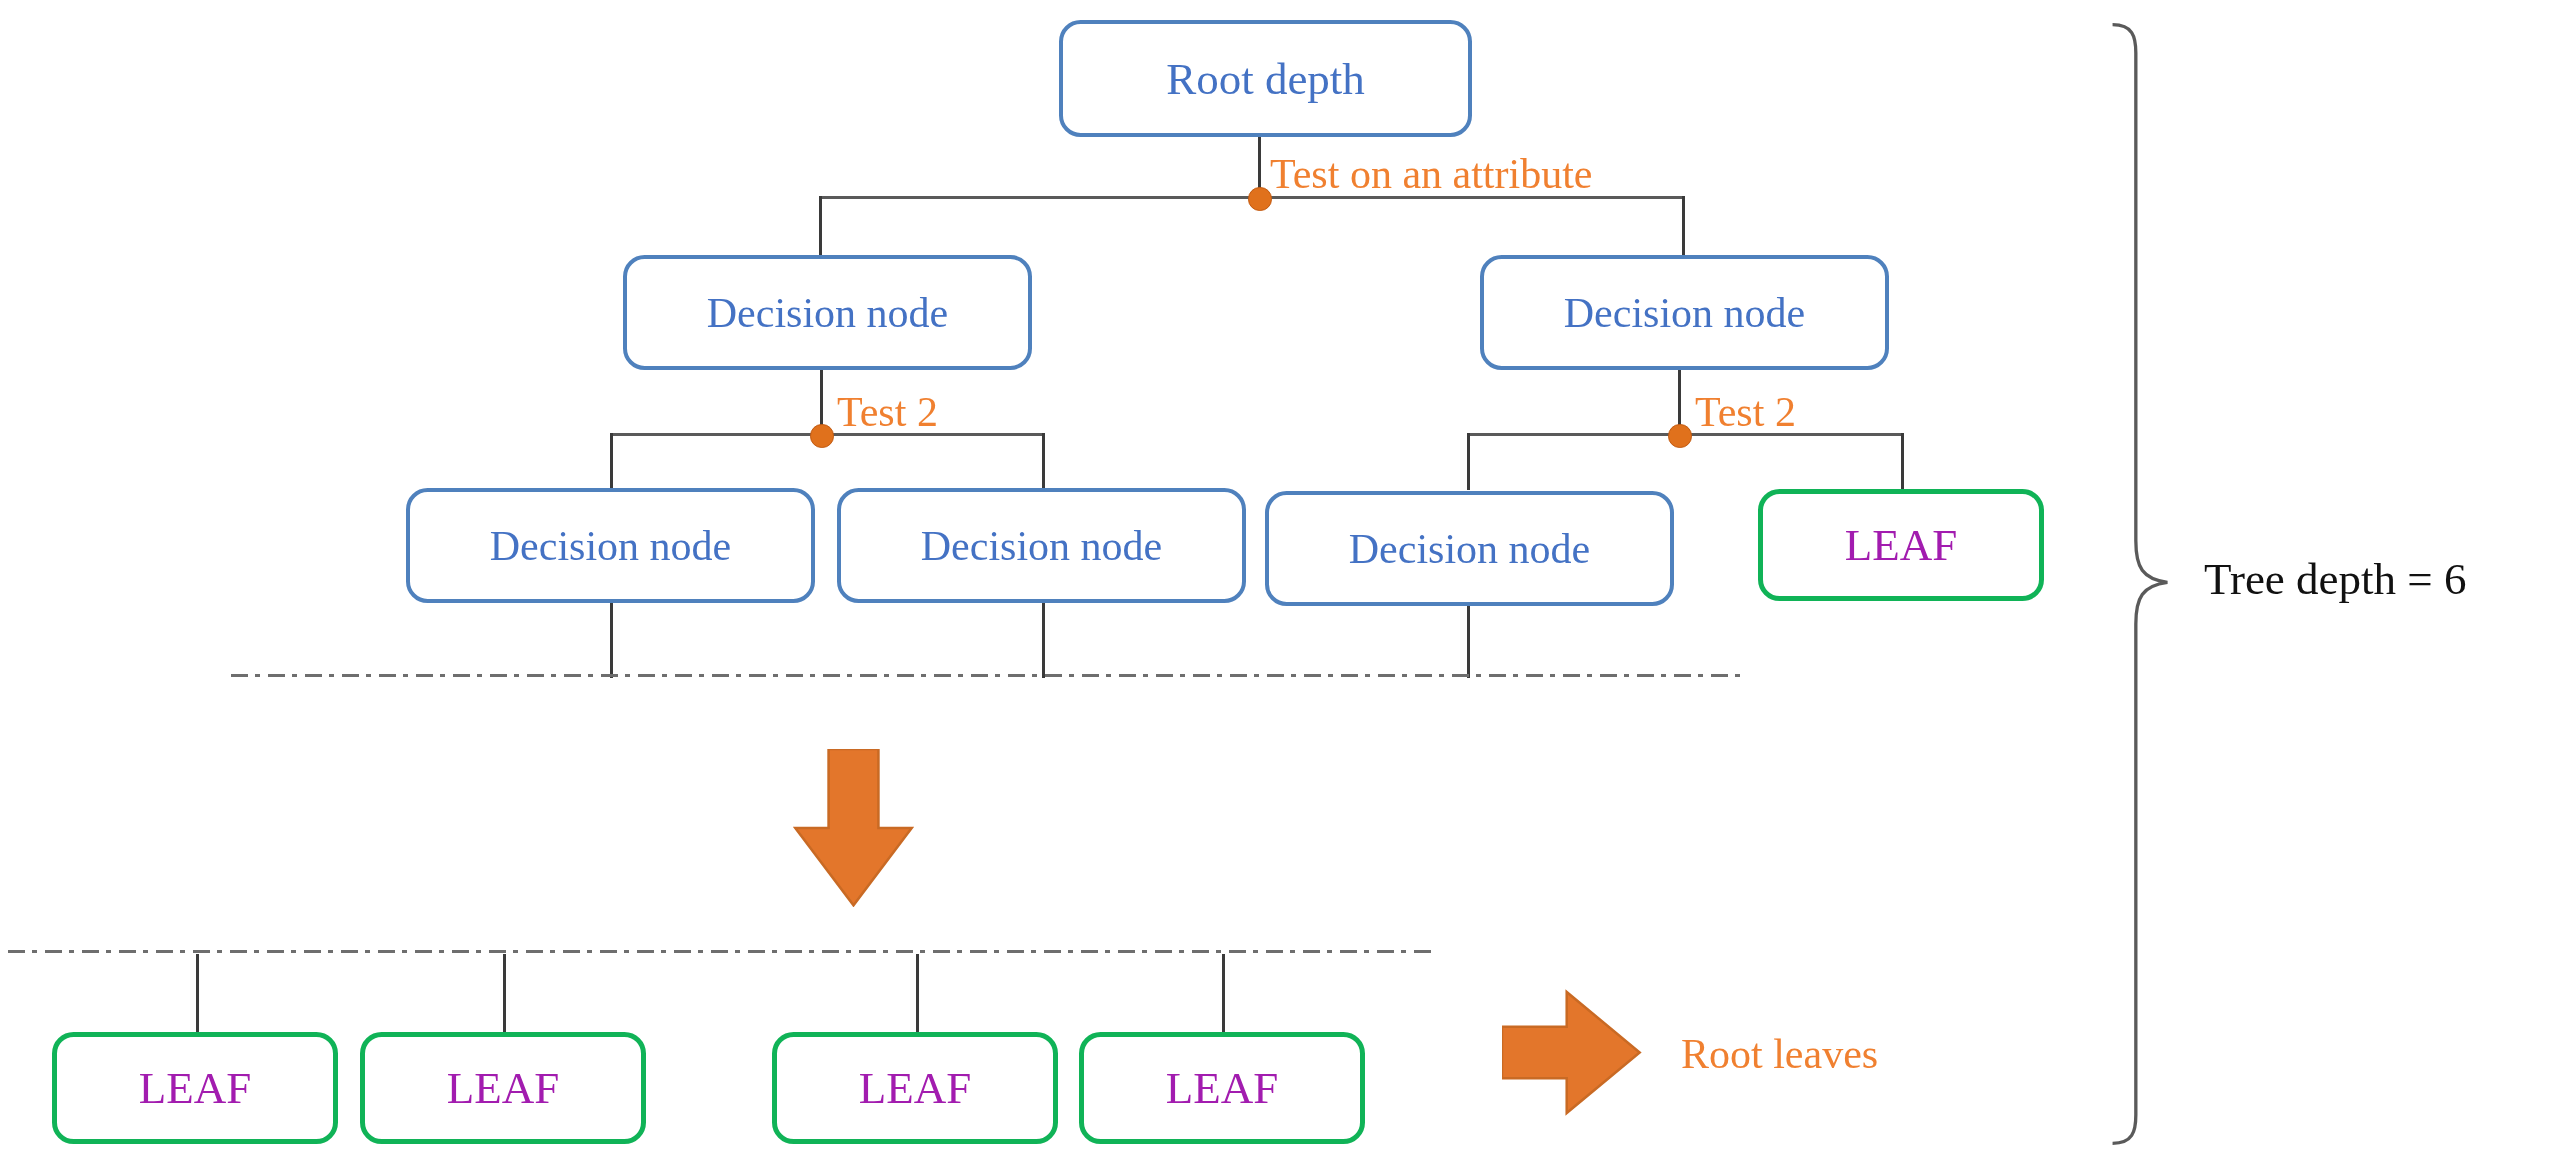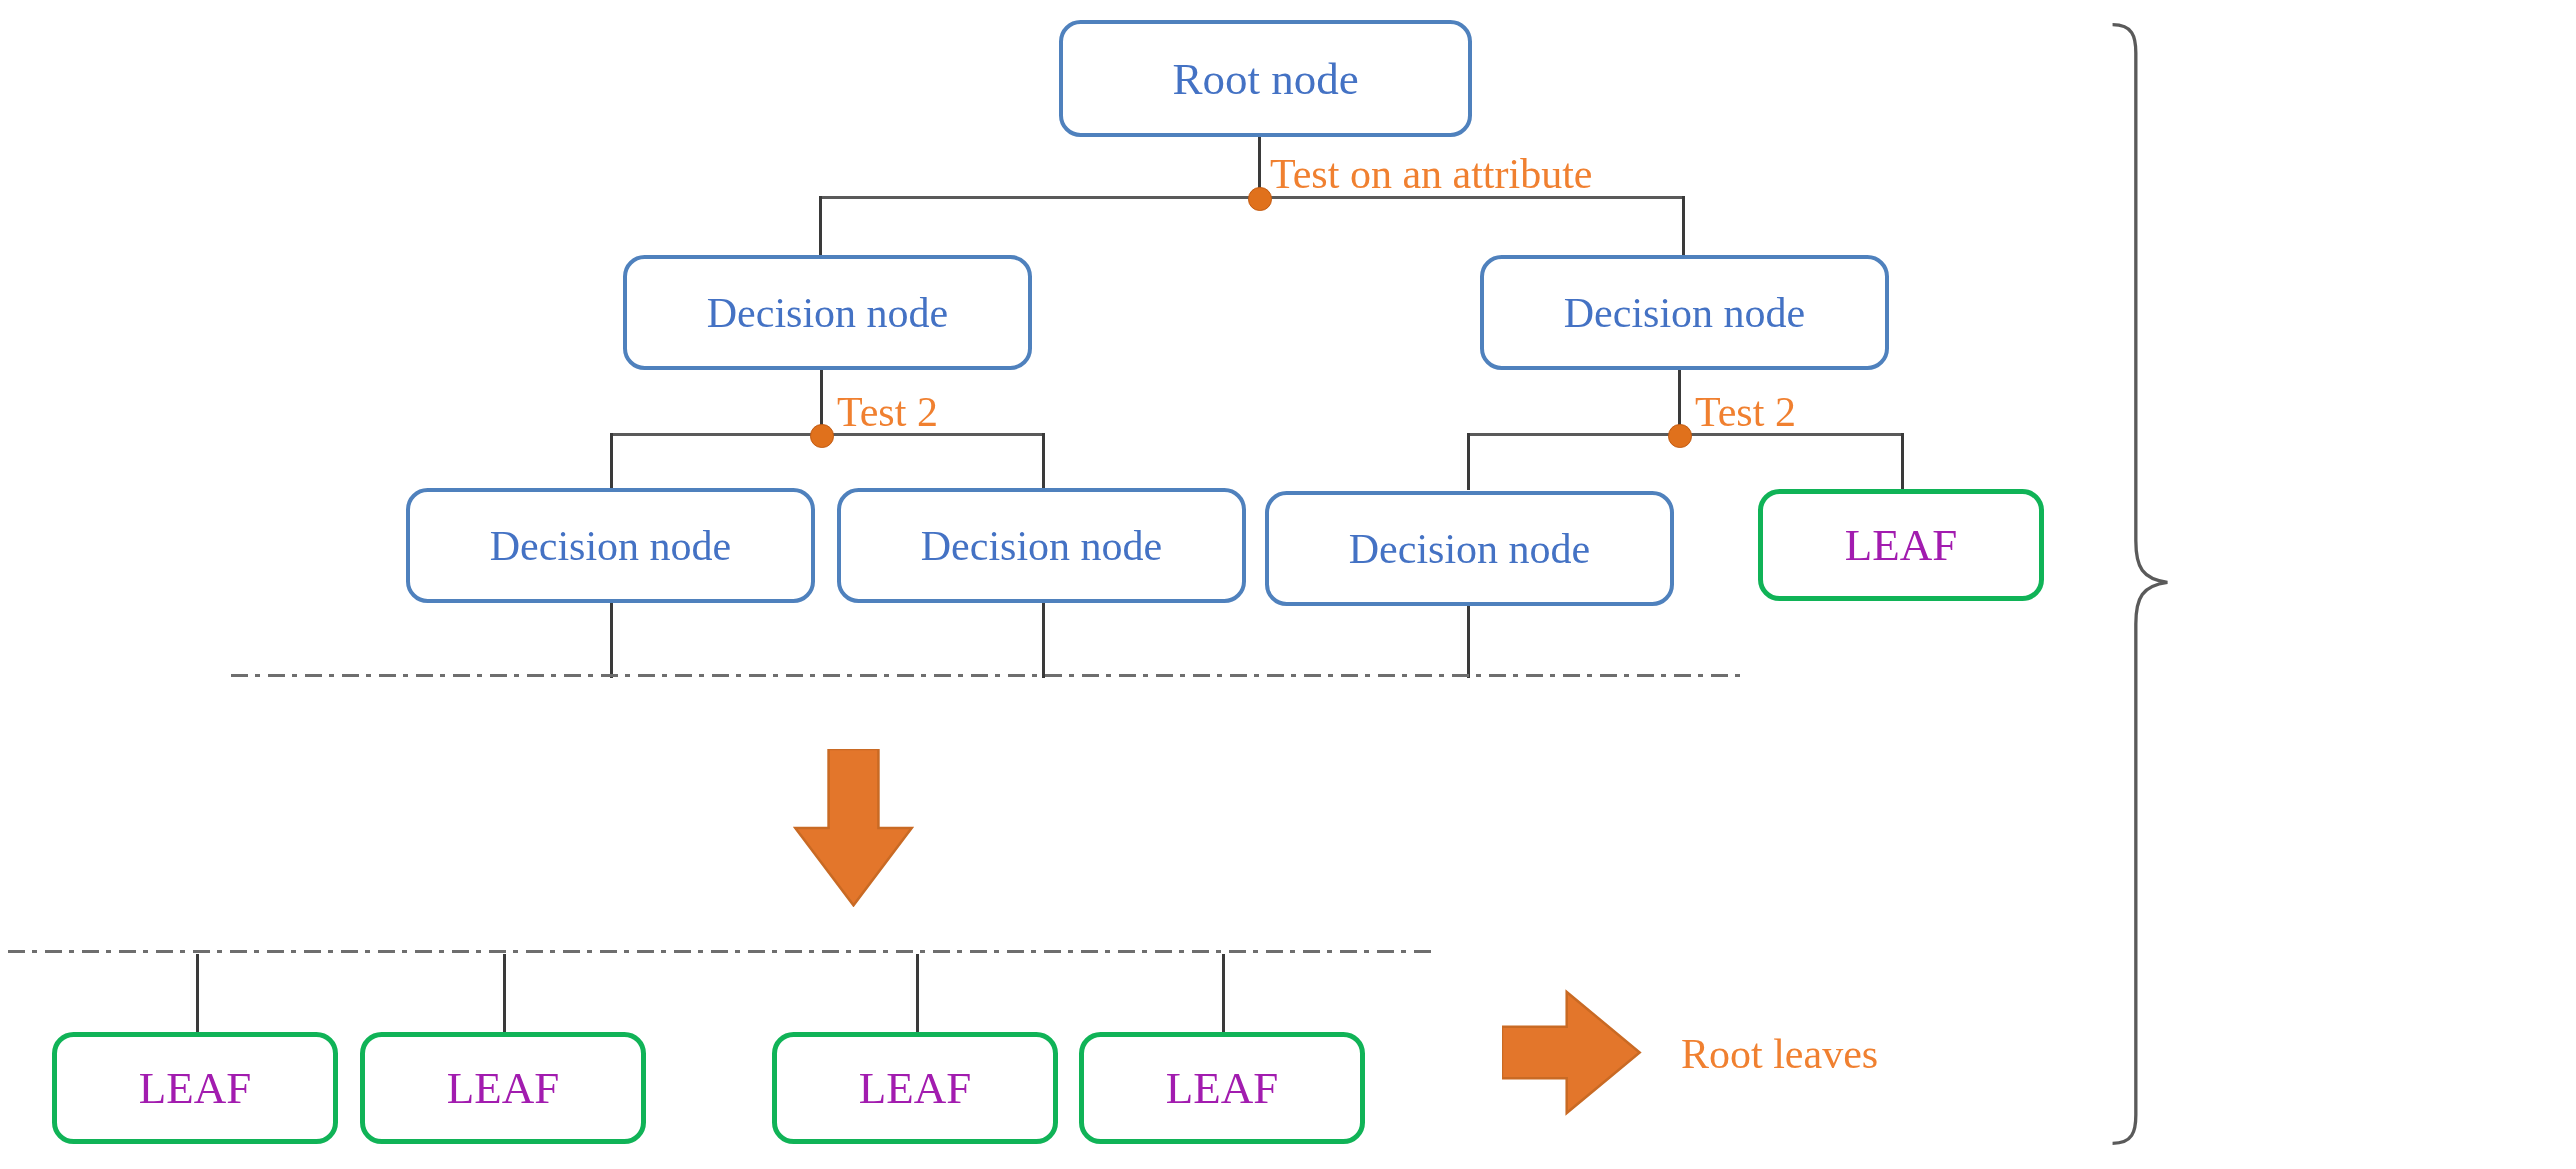--- a/index.html
+++ b/index.html
@@ -112,21 +112,21 @@
     white-space: nowrap;
     z-index: 7;
   }
 </style>
 </head>
 <body>
 
 <div id="canvas">
 
   <div class="node decision" style="left:1059px; top:20px; width:413px; height:117px; font-size:45px;">
-    <span>Root node</span>
+    <span>Root depth</span>
   </div>
 
   <div class="vline" style="left:1258px; top:136px; width:2.5px; height:62px;"></div>
 
   <div class="hline" style="left:819px; top:196px; width:866px; height:3.3px;"></div>
 
   <div class="split-dot" style="left:1248px; top:187px;"></div>
 
   <div class="olabel" style="left:1270px; top:150px; font-size:42px;">Test on an attribute</div>
 
@@ -214,15 +214,16 @@
   <svg class="brace-svg" style="left:2081px; top:8.3px;" width="108" height="1157" viewBox="0 0 130 1390" preserveAspectRatio="none">
     <path d="M 38,20
              C 62,20 66,34 66,54
              L 66,640
              C 66,672 74,686 104,690
              C 74,694 66,708 66,740
              L 66,1330
              C 66,1350 62,1364 38,1364" fill="none" stroke="#5A5A5A" stroke-width="4"></path>
   </svg>
 
+  <div class="depth-label" style="left:2204px; top:553px; font-size:45px;">Tree depth = 6</div>
 
 </div>
 
 
 </body></html>

